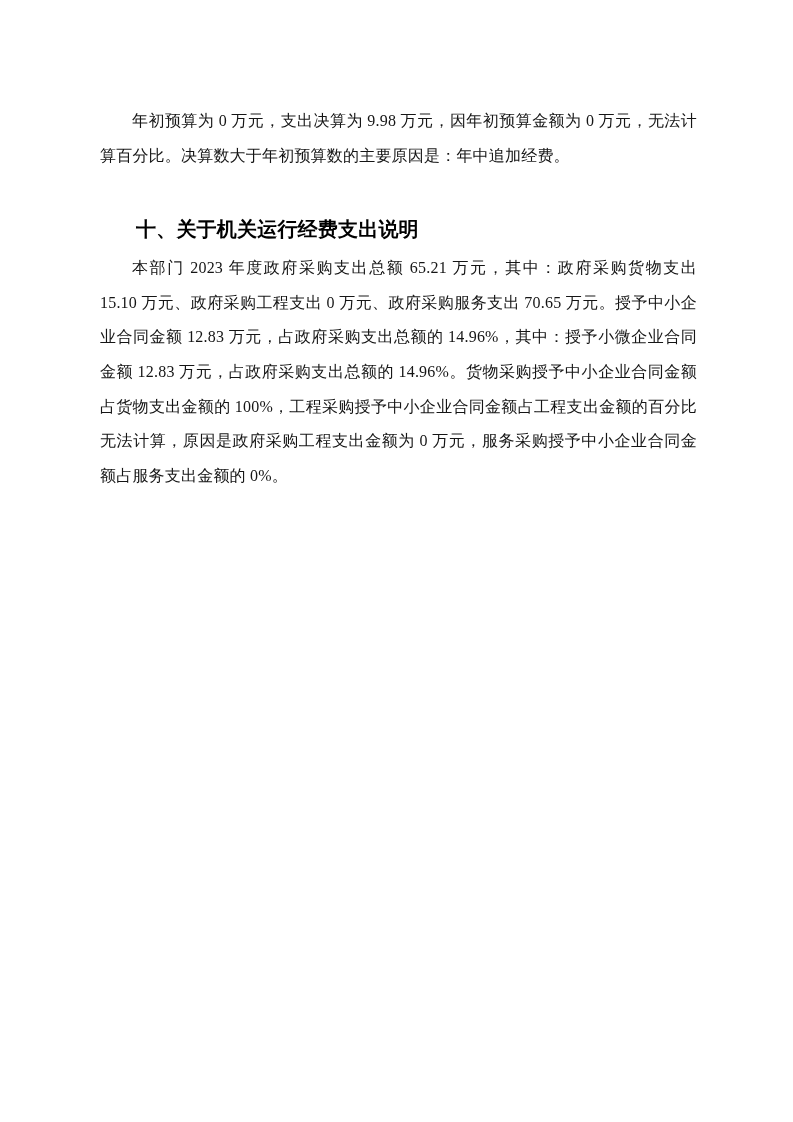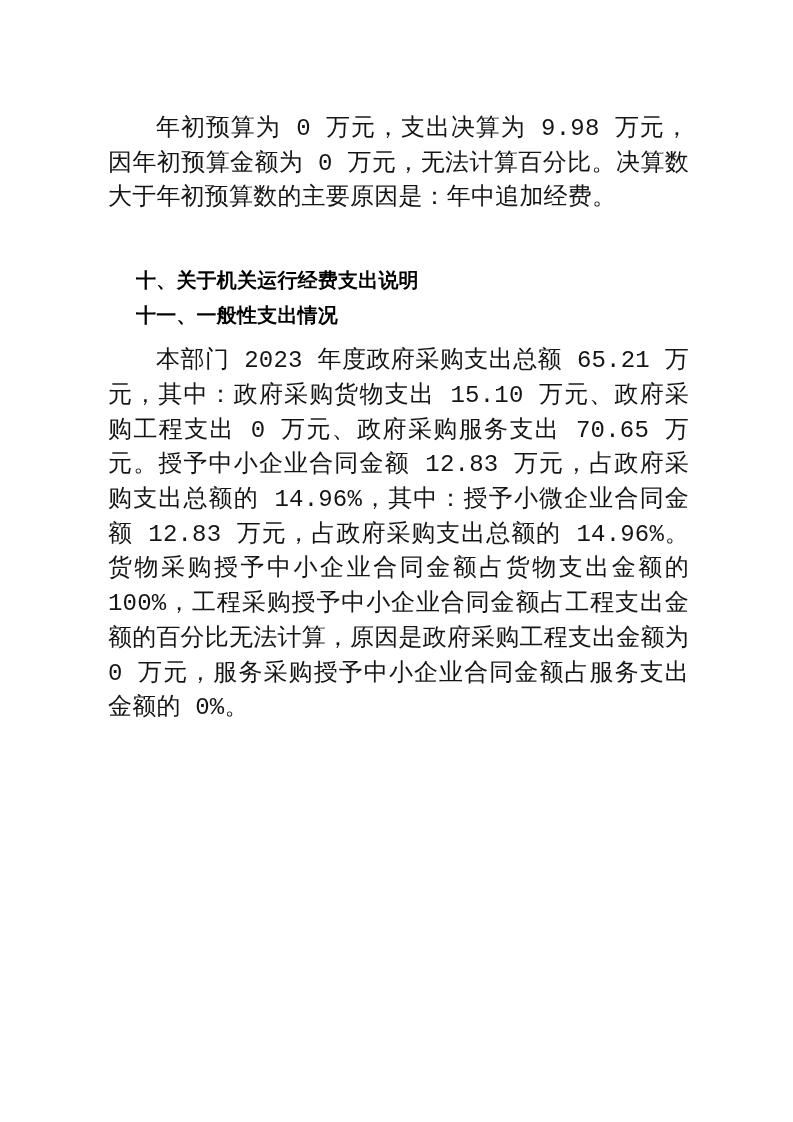--- a/index.html
+++ b/index.html
@@ -14,23 +14,23 @@
       background: #ffffff;
       overflow: hidden;
     }
     .content {
       position: absolute;
       left: 96px;
       top: 100px;
       width: 605px;
     }
     .body-para {
-      margin: 12px;
-      font-family: Liberation Mono, monospace;
-      font-size: 24px;
+      margin: 4px;
+      font-family: Liberation Serif, serif;
+      font-size: 16px;
       line-height: 34.7px;
       color: #151515;
       text-align: justify;
       text-indent: 2em;
       letter-spacing: 0.2px;
     }
     .section-heading {
       margin: 0;
       font-family: "Liberation Sans", "DejaVu Sans", sans-serif;
       font-weight: 700;
@@ -50,18 +50,17 @@
 <div class="page">
   <div class="content">
 
     <p class="body-para">年初预算为 0 万元，支出决算为 9.98 万元，因年初预算金额为 0 万元，无法计算百分比。决算数大于年初预算数的主要原因是：年中追加经费。</p>
 
     <div class="blank-line"></div>
 
 
     <h2 class="section-heading">十、关于机关运行经费支出说明</h2>
 
-    <h2 class="section-heading">十一、一般性支出情况</h2>
 
     <p class="body-para">本部门 2023 年度政府采购支出总额 65.21 万元，其中：政府采购货物支出 15.10 万元、政府采购工程支出 0 万元、政府采购服务支出 70.65 万元。授予中小企业合同金额 12.83 万元，占政府采购支出总额的 14.96%，其中：授予小微企业合同金额 12.83 万元，占政府采购支出总额的 14.96%。货物采购授予中小企业合同金额占货物支出金额的 100%，工程采购授予中小企业合同金额占工程支出金额的百分比无法计算，原因是政府采购工程支出金额为 0 万元，服务采购授予中小企业合同金额占服务支出金额的 0%。</p>
 
   </div>
 </div>
 
 </body></html>

